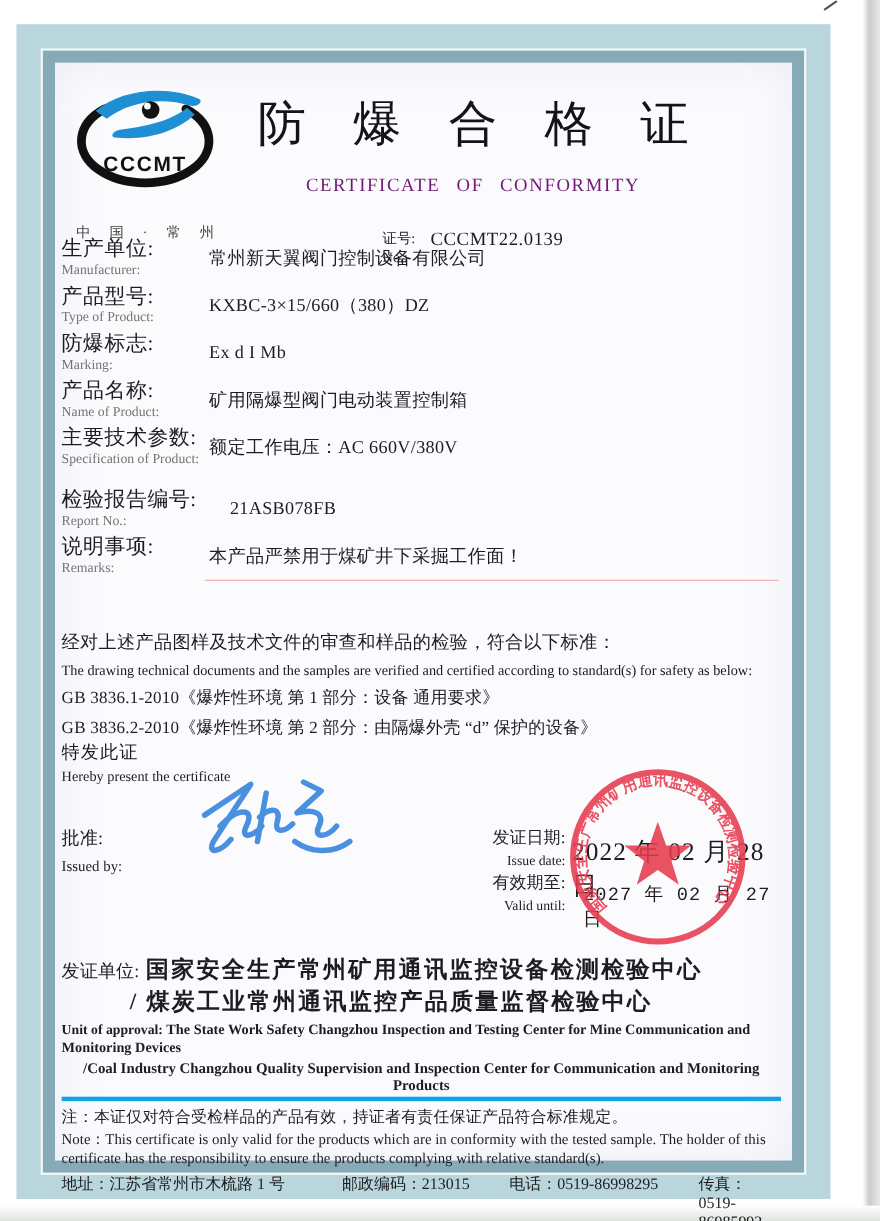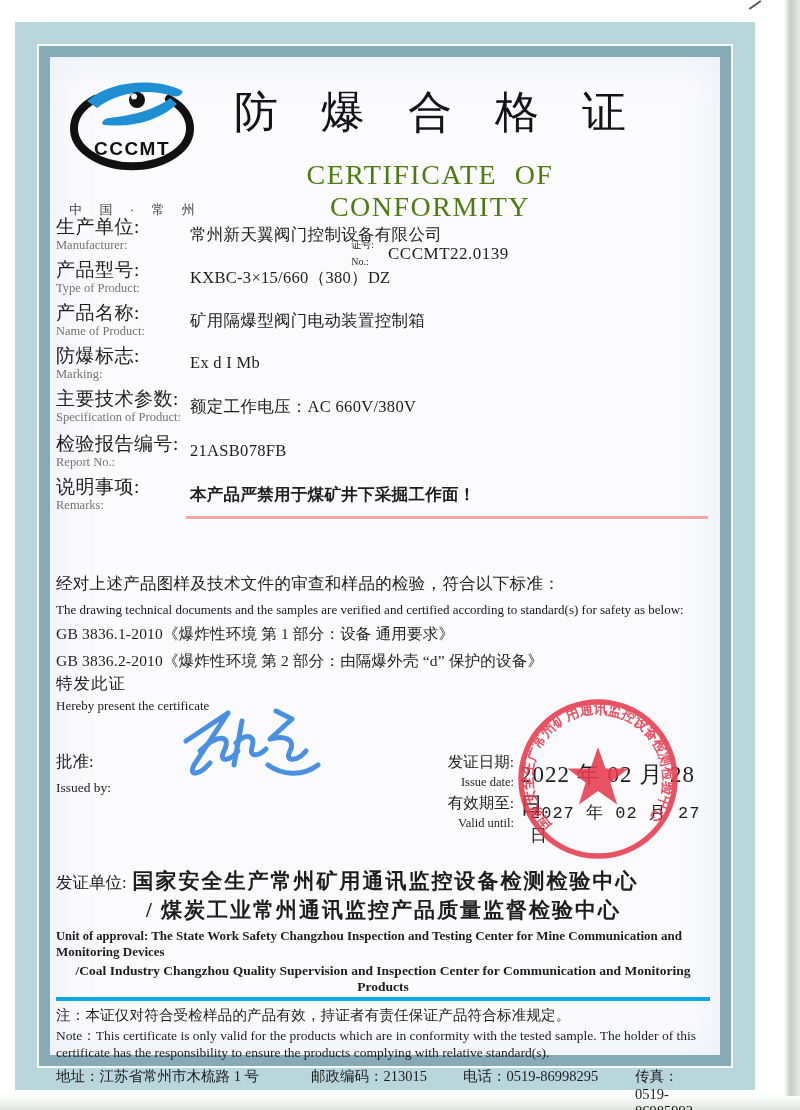--- a/index.html
+++ b/index.html
@@ -22,34 +22,34 @@
   .band-white { width:100%; height:100%; background:#f6f8f8; padding:2px; }
   .band-inner { width:100%; height:100%; background:#86abb7; padding:11px; }
   .content { width:100%; height:100%; background:#fbfbfe; position:relative;
     box-shadow:inset 0 0 40px rgba(190,200,215,.25); }
 
   
   .logo-block { position:absolute; left:4px; top:16px; width:156px; text-align:center; }
   .logo-region { font-size:13px; letter-spacing:7px; color:#404040; margin-top:20px; padding-left:7px; }
   .title-block { position:absolute; left:160px; top:26px; width:440px; text-align:center; }
   .title-zh { font-size:44px; letter-spacing:16px; padding-left:16px; color:#141418; font-weight:500; }
-  .title-en { font-size:28px; letter-spacing:1.5px; word-spacing:9px; margin-top:17px; color:#4d7c0f; }
+  .title-en { font-size:17px; letter-spacing:1.5px; word-spacing:9px; margin-top:17px; color:#701a75; }
   .certno-row { margin-top:13px; display:flex; justify-content:center; align-items:center; gap:14px; }
-  .certno-labels { text-align:left; font-size:10px; line-height:17px; }
+  .certno-labels { text-align:left; font-size:13px; line-height:17px;margin-top:16px; }
   .certno-value { font-size:17px; letter-spacing:.5px; padding-top:2px; }
 
   
   .fields { position:absolute; left:6px; top:159px; right:12px; }
   .frow { display:flex; margin-bottom:6px; min-height:37px; }
-  .frow.gap { margin-top:8px; }
+  .frow.gap { margin-top:19px;gap:19px; }
   .flabel { width:130px; flex:none; }
   .flabel .zh { font-size:19px; line-height:21px; letter-spacing:.5px; }
   .flabel .en { font-size:12.5px; line-height:16px; color:#737373; }
   .fvalue { flex:1; font-size:16.5px; padding-top:8px; padding-left:4px; letter-spacing:.3px; }
-  .fvalue.ul { border-bottom:3px solid #fca5a5; padding-bottom:10px;font-weight:bold; }
+  .fvalue.ul { border-bottom:1px solid #fca5a5; padding-bottom:10px; }
 
   
   .standards { position:absolute; left:6px; top:516px; right:10px; }
   .std-zh { font-size:16.5px; letter-spacing:.3px; }
   .std-en { font-size:13px; margin-top:7px; color:#18181c; }
   .std-item { font-size:15.5px; margin-top:6px; letter-spacing:.2px; }
 
   
   .present-zh { position:absolute; left:6px; top:616px; font-size:16.5px; letter-spacing:1px; }
   .present-en { position:absolute; left:6px; top:641px; font-size:13px; }
@@ -61,21 +61,21 @@
   .date-labels .en { font-size:12.5px; line-height:19px; }
   .date-val1 { position:absolute; left:470px; top:702px; font-size:23px; letter-spacing:1px; }
   .date-val2 { position:absolute; left:480px; top:744px; font-size:17px; letter-spacing:1px;font-family:Liberation Mono, monospace; }
   .stamp { position:absolute; left:462px; top:636px; }
 
   
   .footer { position:absolute; left:6px; top:810px; right:10px; }
   .unit-row1 { display:flex; align-items:flex-start; }
   .unit-label { font-size:16.5px; flex:none; padding-top:5px; }
   .unit-zh1 { font-size:21px; font-weight:bold; letter-spacing:2px; padding-left:6px; }
-  .unit-zh2 { font-size:21px; font-weight:bold; letter-spacing:2px; margin-left:90px; margin-top:1px; }
+  .unit-zh2 { font-size:21px; font-weight:bold; letter-spacing:2px; margin-left:62px; margin-top:1px; }
   .unit-en1 { font-size:13px; font-weight:bold; margin-top:4px; }
   .unit-en1 .lab { font-size:12.5px; }
   .unit-en2 { font-size:13.5px; font-weight:bold; text-align:center;
     border-bottom:4px solid #0ea5e9; padding-bottom:2px; margin-top:3px; }
   .note-zh { font-size:14.5px; margin-top:5px; letter-spacing:.2px; }
   .note-en { font-size:13.5px; margin-top:2px; line-height:17px; }
   .contact { display:flex; margin-top:6px; }
   .contact.zh { font-size:14.5px; }
   .c1 { width:255px; } .c2 { width:152px; } .c3 { width:172px; } .c4 { flex:1; }
 </style>
@@ -125,31 +125,31 @@
       </div>
       <div class="frow">
         <div class="flabel">
                 <div class="zh">产品型号:</div>
                 <div class="en">Type of Product:</div>
               </div>
         <div class="fvalue">KXBC-3×15/660（380）DZ</div>
       </div>
       <div class="frow">
         <div class="flabel">
+                <div class="zh">防爆标志:</div>
+                <div class="en">Marking:</div>
+              </div>
+        <div class="fvalue">Ex d I Mb</div>
+      </div>
+      <div class="frow">
+        <div class="flabel">
                 <div class="zh">产品名称:</div>
                 <div class="en">Name of Product:</div>
               </div>
         <div class="fvalue">矿用隔爆型阀门电动装置控制箱</div>
-      </div>
-      <div class="frow">
-        <div class="flabel">
-                <div class="zh">防爆标志:</div>
-                <div class="en">Marking:</div>
-              </div>
-        <div class="fvalue">Ex d I Mb</div>
       </div>
       <div class="frow">
         <div class="flabel">
                 <div class="zh">主要技术参数:</div>
                 <div class="en">Specification of Product:</div>
               </div>
         <div class="fvalue">额定工作电压：AC 660V/380V</div>
       </div>
       <div class="frow gap">
         <div class="flabel">

